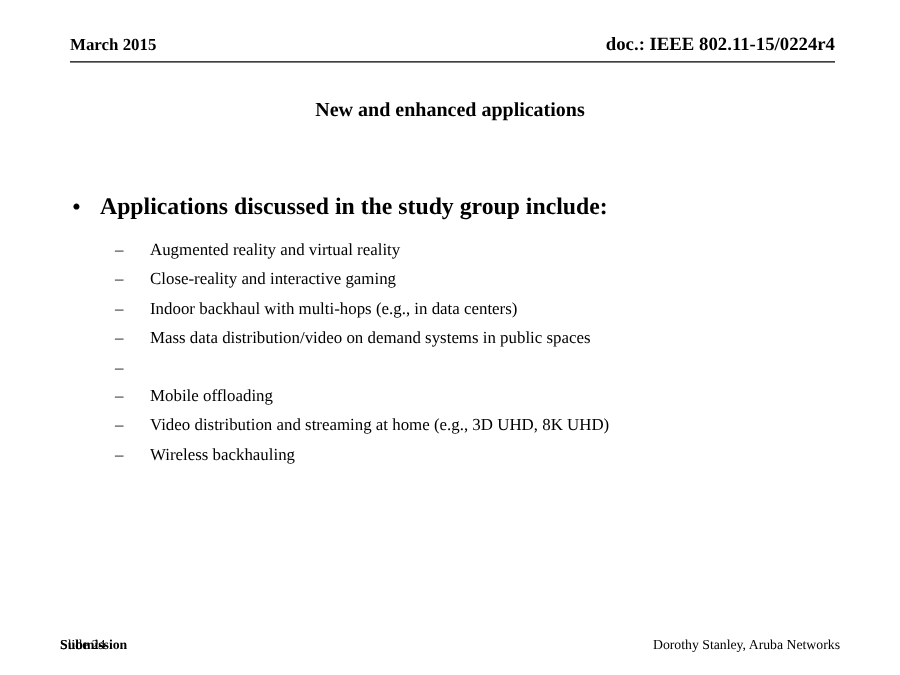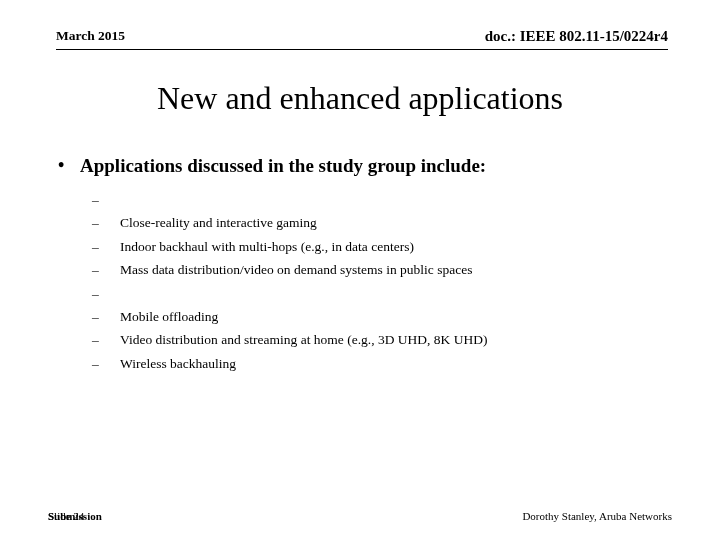--- a/index.html
+++ b/index.html
@@ -56,22 +56,22 @@
     white-space: nowrap;
   }
 
   
   .title {
     position: absolute;
     left: 40px;
     top: 80px;
     width: 640px;
     text-align: center;
-    font-size: 32px;
-    font-weight: normal;
+    font-size: 16px;
+    font-weight: bold;
   }
 
   
   .bullet-l1 {
     position: absolute;
     left: 58px;
     top: 155px;
     width: 610px;
     font-size: 19px;
     font-weight: bold;
@@ -153,20 +153,21 @@
 
   <div class="bullet-l1">
     <span class="dot">•</span>
     <span class="txt">Applications discussed in the study group include:</span>
   </div>
 
   <div class="sublist">
 
     <div class="sub-item">
       <span class="dash">–</span>
+      <span class="txt">Augmented reality and virtual reality</span>
     </div>
 
     <div class="sub-item">
       <span class="dash">–</span>
       <span class="txt">Close-reality and interactive gaming</span>
     </div>
 
     <div class="sub-item">
       <span class="dash">–</span>
       <span class="txt">Indoor backhaul with multi-hops (e.g., in data centers)</span>

